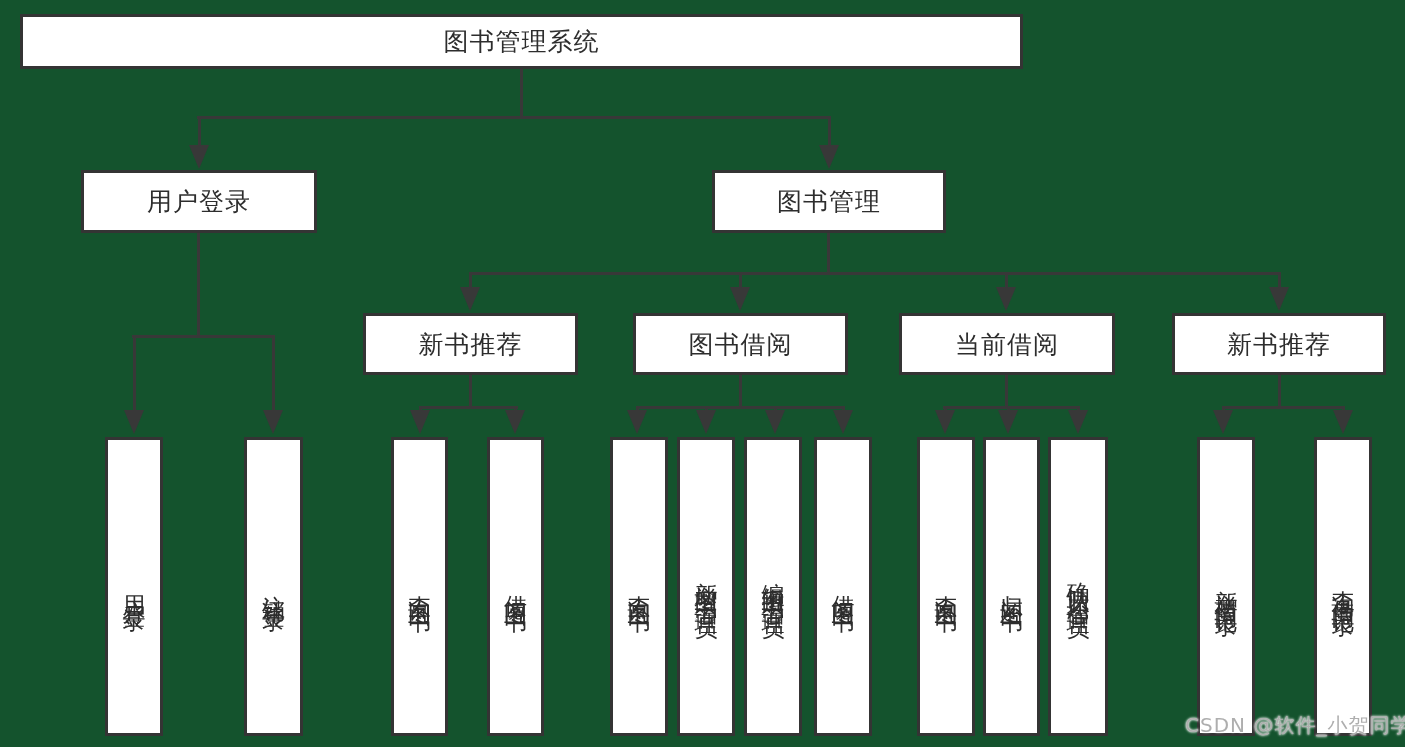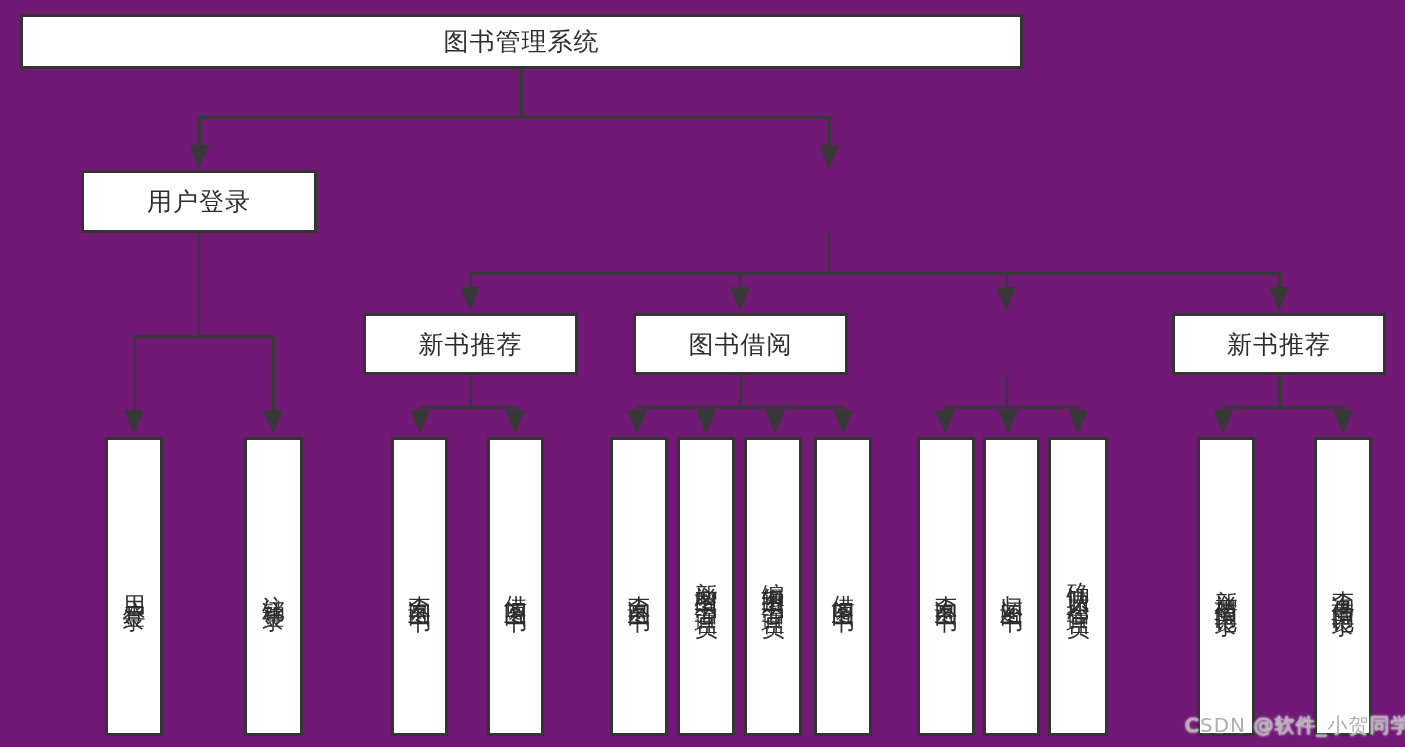--- a/index.html
+++ b/index.html
@@ -1,19 +1,19 @@
 <!DOCTYPE html>
 <html><head>
 <meta charset="utf-8">
 <style>
   html,body{margin:0;padding:0;background:#ffffff;}
   #canvas{
     position:relative;
     width:1405px;height:747px;
-    background:#701a75;
+    background:#14532d;
     font-family:"DejaVu Sans","Liberation Sans",sans-serif;
     overflow:hidden;
   }
   .node{
     position:absolute;
     box-sizing:border-box;
     border:3px solid #343434;
     background:#ffffff;
     display:flex;align-items:center;justify-content:center;
     color:#2d2d2d;
@@ -63,29 +63,35 @@
 <div id="canvas">
 
   <div class="node h-label" style="left:20px;top:14px;width:1003px;height:55px;">
     <span>图书管理系统</span>
   </div>
 
   <div class="node h-label" style="left:81px;top:170px;width:236px;height:63px;">
     <span>用户登录</span>
   </div>
 
+  <div class="node h-label" style="left:712px;top:170px;width:234px;height:63px;">
+    <span>图书管理</span>
+  </div>
 
   <div class="node h-label" style="left:633px;top:313px;width:215px;height:62px;">
     <span>图书借阅</span>
   </div>
 
   <div class="node h-label" style="left:363px;top:313px;width:215px;height:62px;">
     <span>新书推荐</span>
   </div>
 
+  <div class="node h-label" style="left:899px;top:313px;width:216px;height:62px;">
+    <span>当前借阅</span>
+  </div>
 
   <div class="node h-label" style="left:1172px;top:313px;width:214px;height:62px;">
     <span>新书推荐</span>
   </div>
 
   <div class="leaf" style="left:105px;top:437px;width:58px;height:299px;">
     <span>用户登录</span>
   </div>
   <div class="leaf" style="left:244px;top:437px;width:59px;height:299px;">
     <span>注销登录</span>

